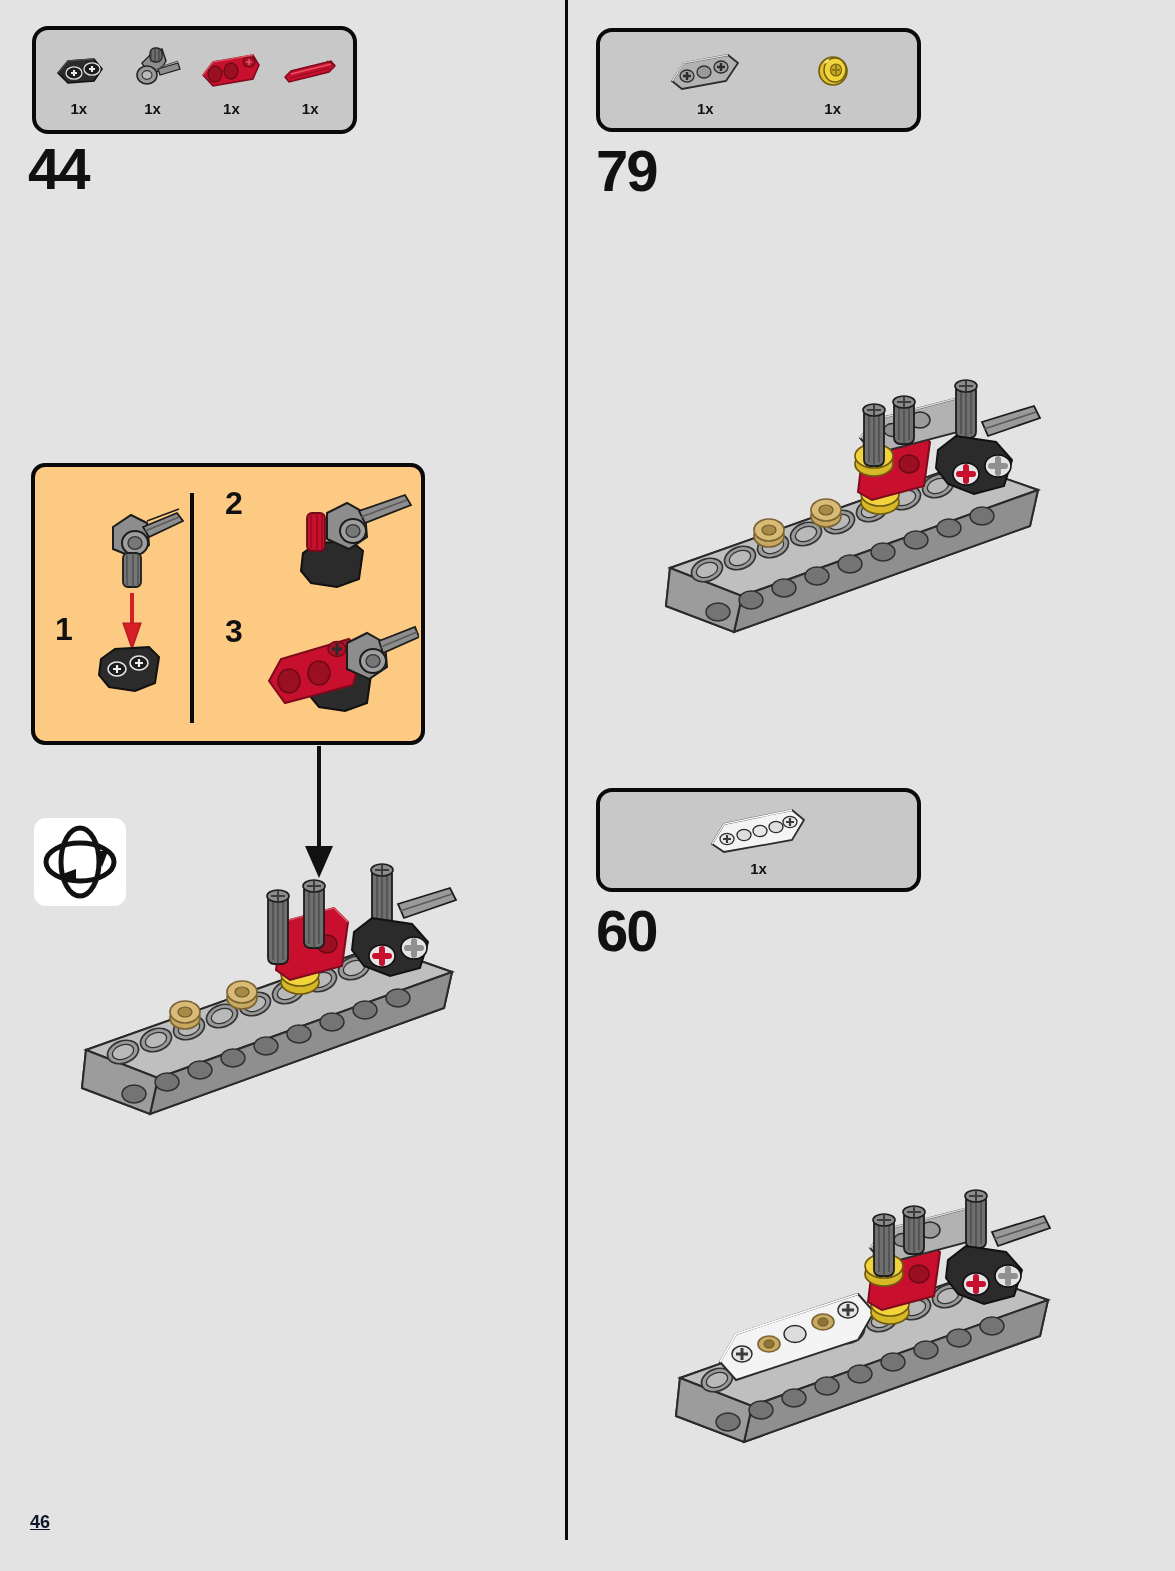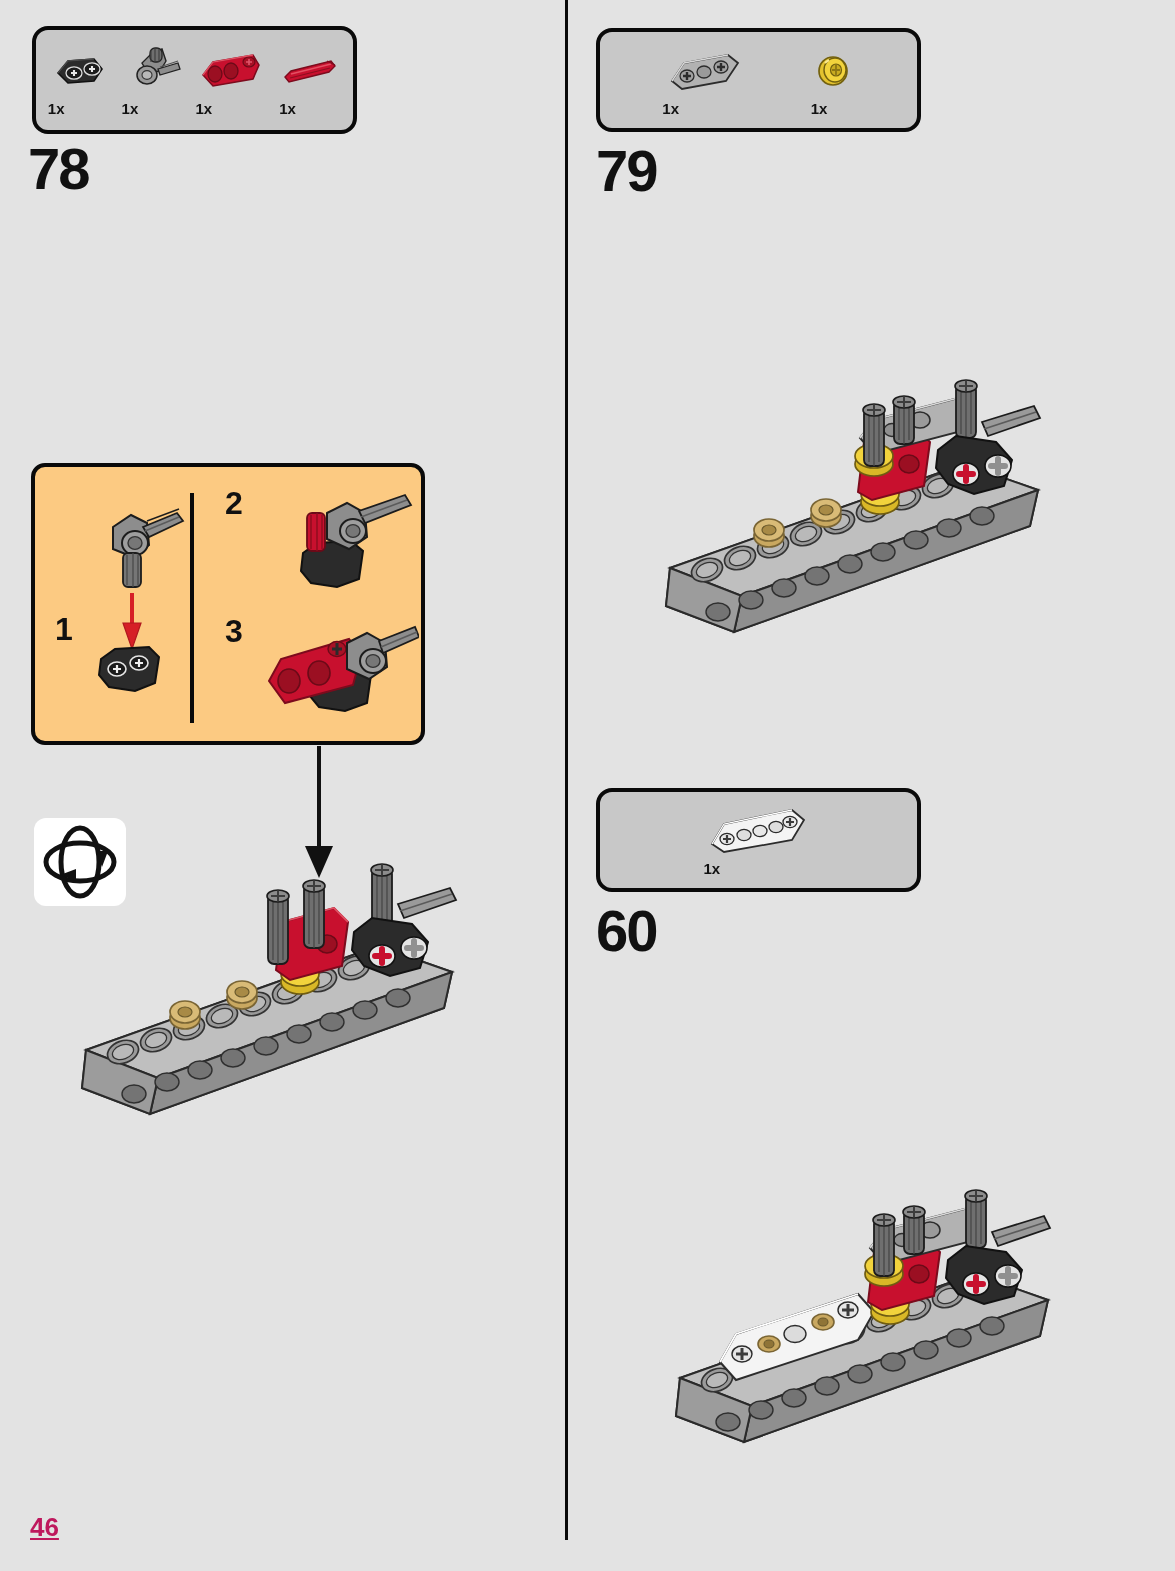--- a/index.html
+++ b/index.html
@@ -22,23 +22,23 @@
     left: 565px;
     top: 0px;
     width: 3px;
     height: 1540px;
     background: #0a0a0a;
   }
   .page-number {
     position: absolute;
     left: 30px;
     top: 1512px;
-    font-size: 26px;
+    font-size: 18px;
     font-weight: bold;
-    color: #be185d;
+    color: #0f172a;
     letter-spacing: 0px;
     text-decoration: underline;
   }
 
   
   .parts-box {
     position: absolute;
     background: #c8c8c8;
     border: 4px solid #0a0a0a;
     border-radius: 16px;
@@ -47,20 +47,21 @@
   .parts-row {
     position: absolute;
     left: 0; right: 0; top: 0; bottom: 0;
     display: flex;
     align-items: center;
     justify-content: space-evenly;
   }
   .part-cell {
     display: flex;
     flex-direction: column;
+    align-items: center;
     justify-content: flex-end;
   }
   .part-art {
     height: 52px;
     display: flex;
     align-items: center;
     justify-content: center;
   }
   .part-qty {
     font-size: 15px;
@@ -184,21 +185,21 @@
             <path d="M48 8 L56 12" stroke="#7c0b1d" stroke-width="1.2"></path>
           </g>
         </svg>
       </div>
       <div class="part-qty">1x</div>
     </div>
 
   </div>
 </div>
 
-<div class="step-number" style="left:28px; top:140px;">78</div>
+<div class="step-number" style="left:28px; top:140px;">44</div>
 
 <div class="sub-panel" style="left:31px; top:463px; width:394px; height:282px;">
 
   <div class="sub-divider" style="left:155px; top:26px; height:230px;"></div>
 
   <div class="sub-num" style="left:20px; top:146px;">1</div>
   <div class="sub-num" style="left:190px; top:20px;">2</div>
   <div class="sub-num" style="left:190px; top:148px;">3</div>
 
   <div style="position:absolute; left:52px; top:32px; width:100px; height:210px;">

